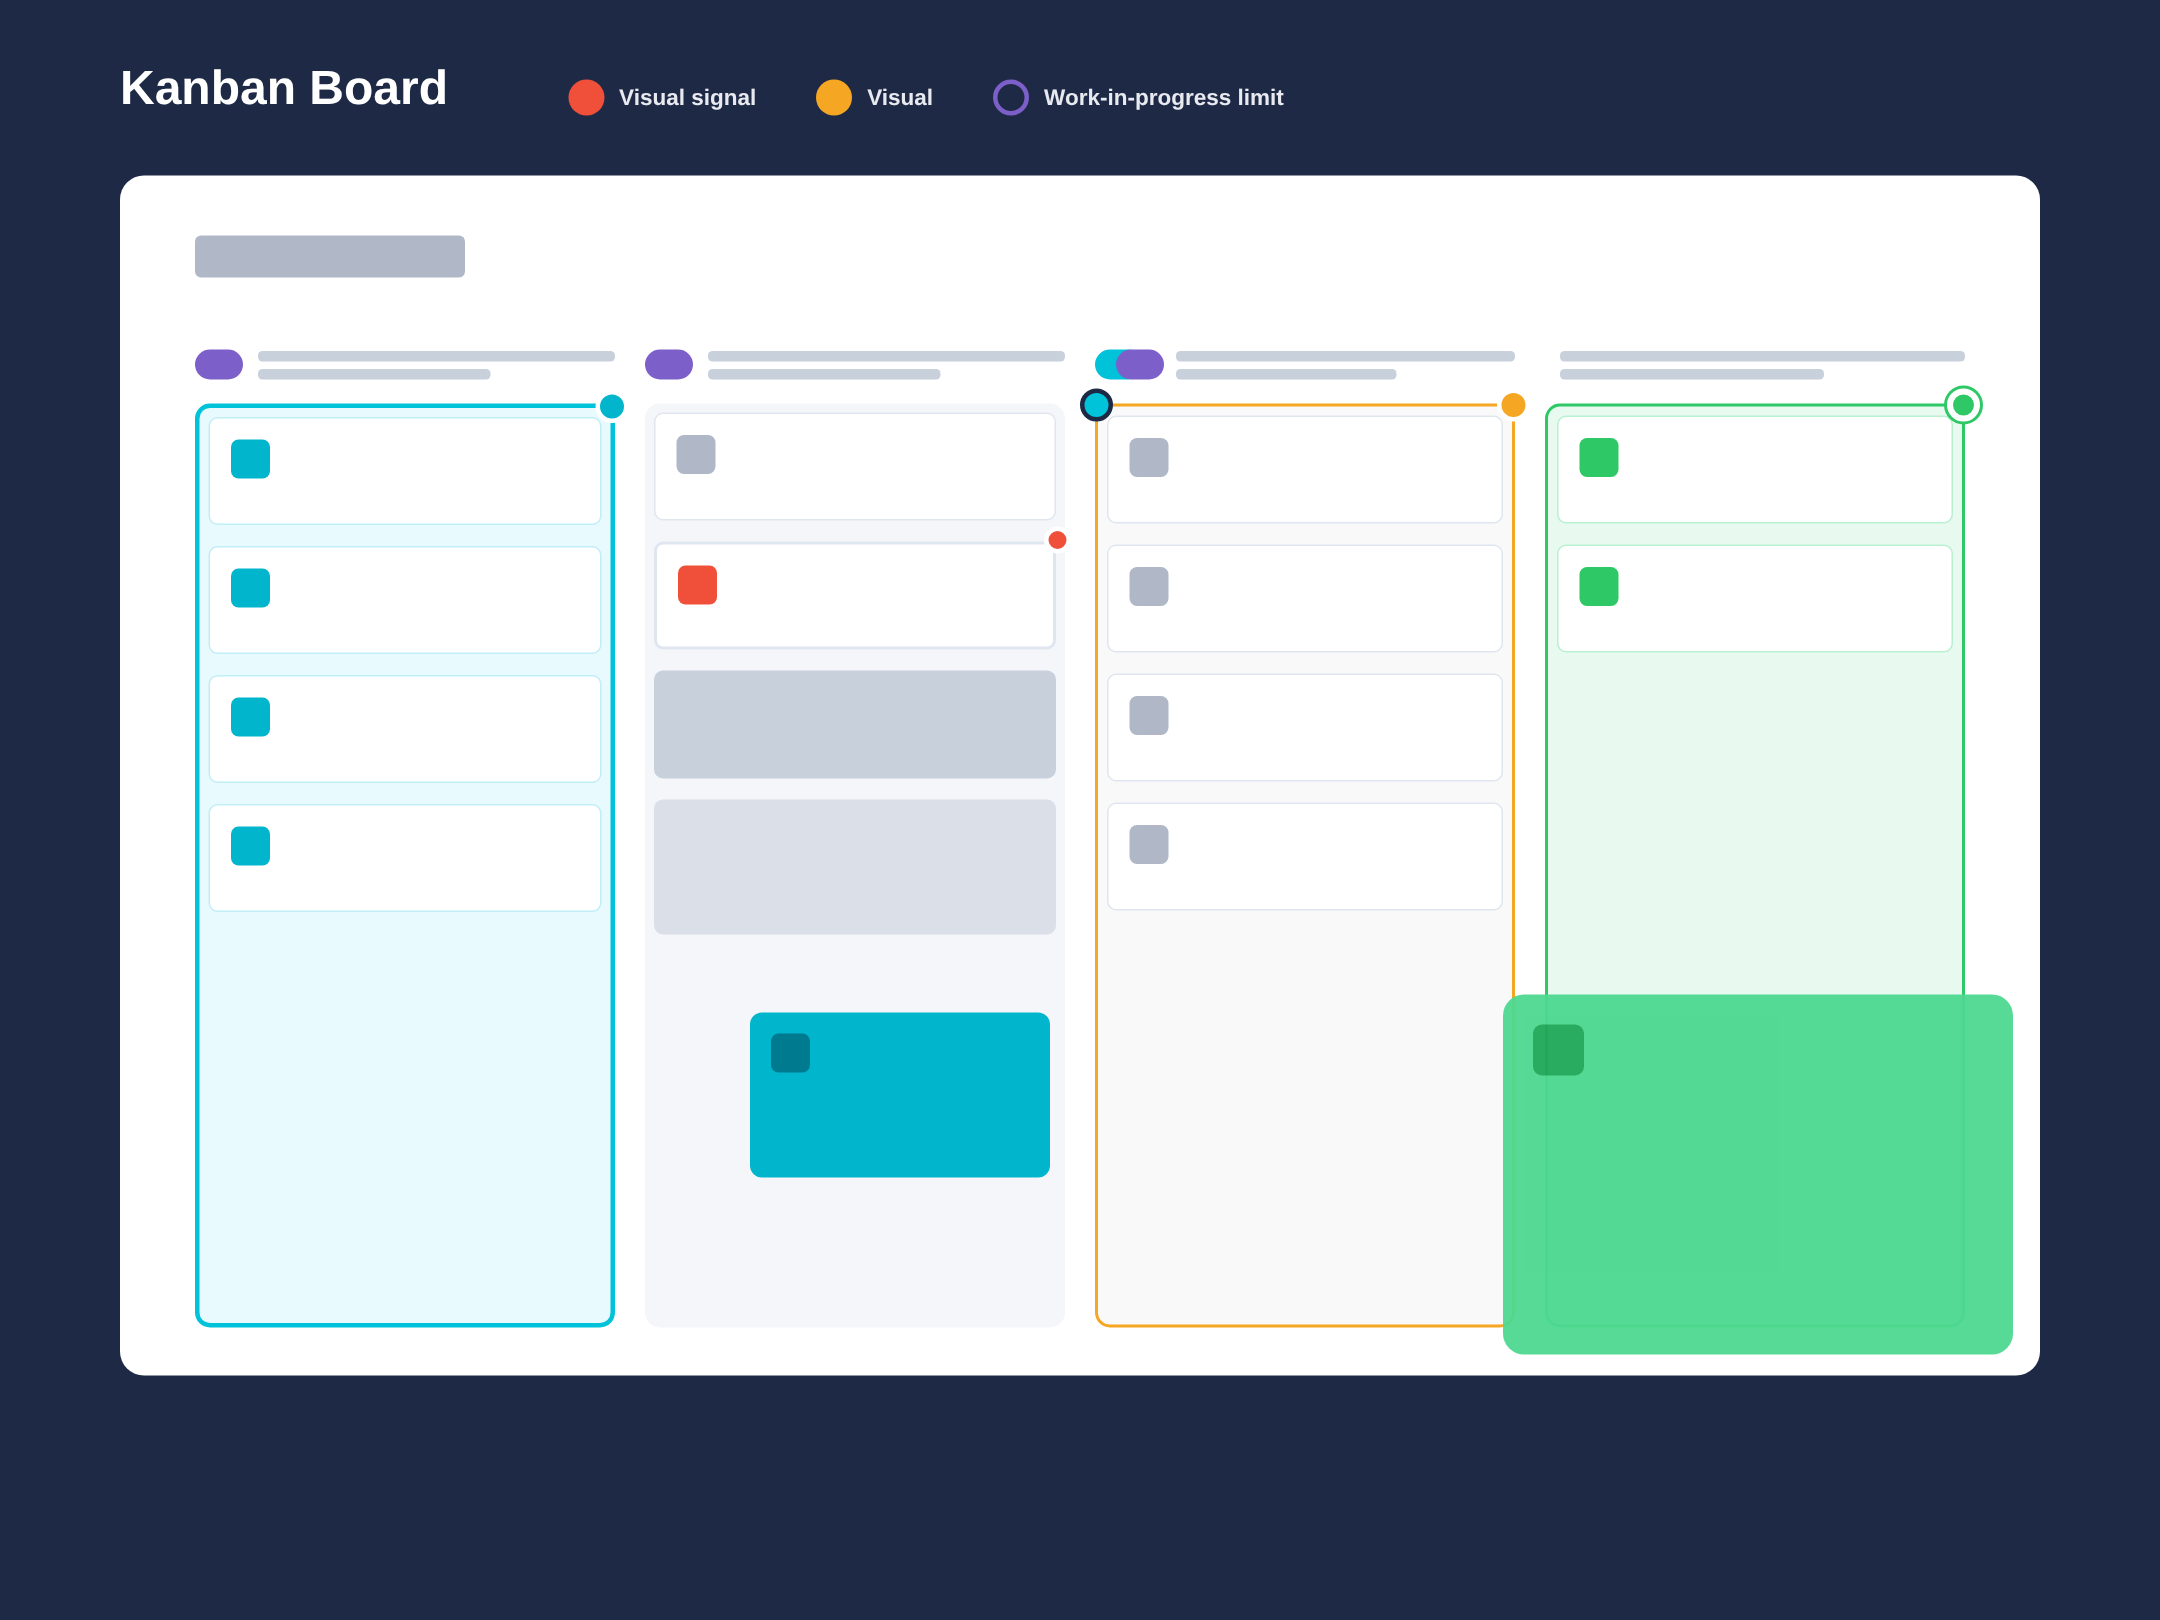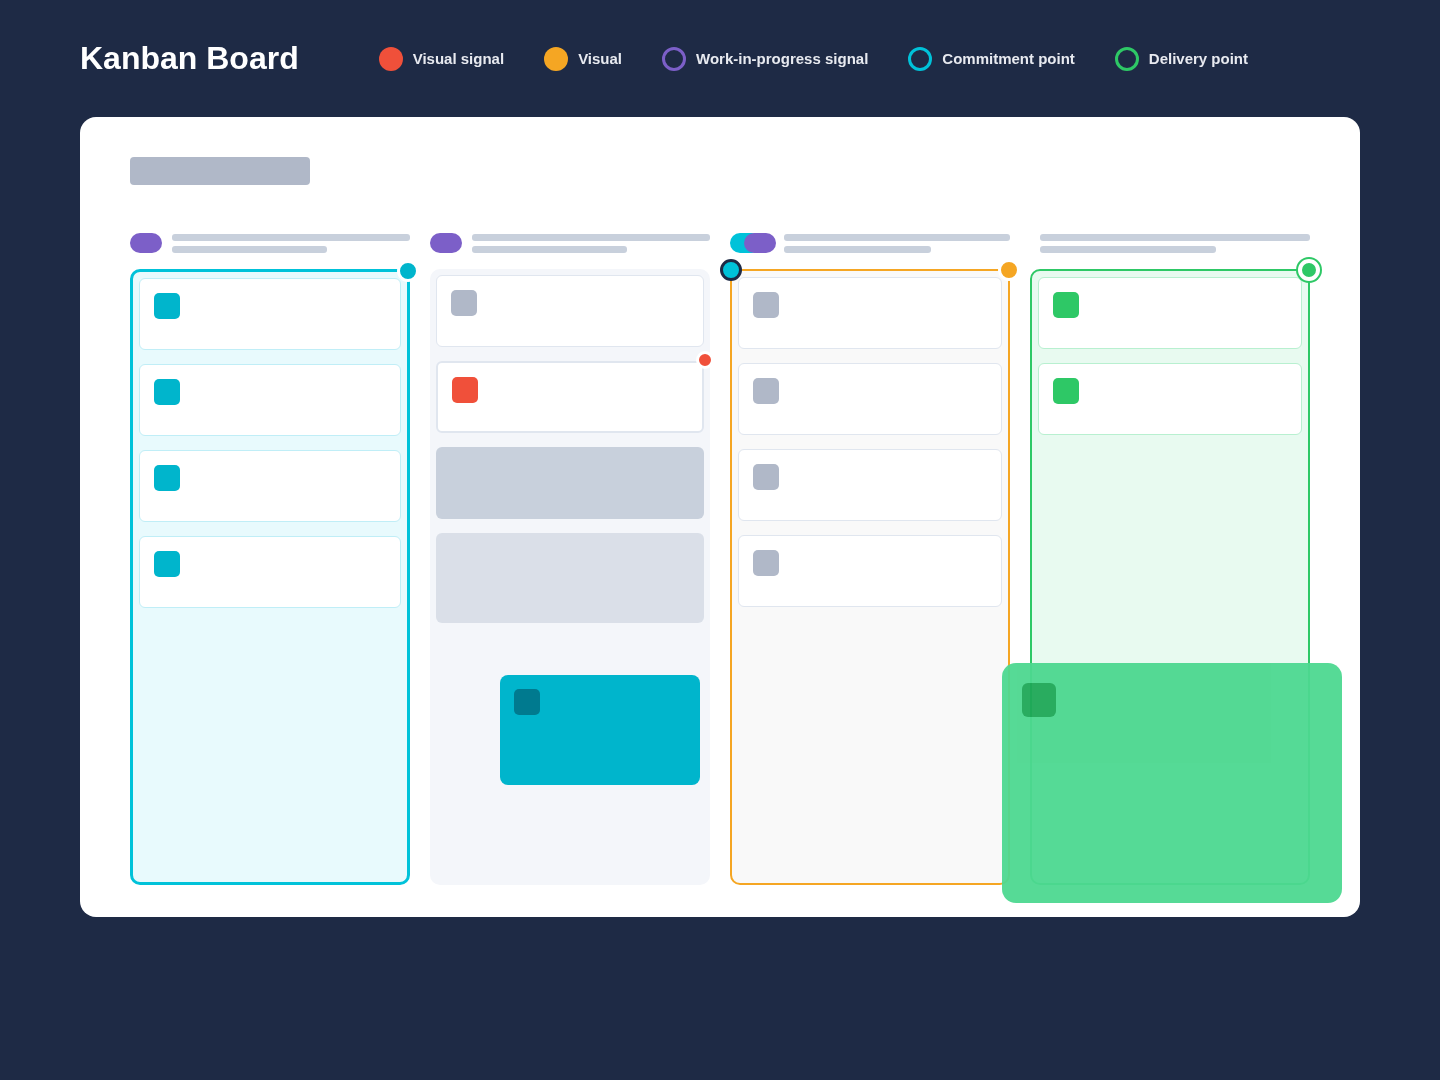--- a/index.html
+++ b/index.html
@@ -12,37 +12,38 @@
       display: flex;
       flex-direction: column;
       align-items: center;
       justify-content: flex-start;
     }
 
     .header {
       width: 100%;
       padding: 40px 80px 20px 80px;
       display: flex;
-      align-items: center;
+      align-items: flex-end;
       gap: 0;
     }
 
     .title {
       color: #ffffff;
       font-size: 32px;
       font-weight: 800;
       margin-right: 80px;
       white-space: nowrap;
     }
 
     .legend {
       display: flex;
       flex-wrap: wrap;
       gap: 12px 40px;
       align-items: center;
+      flex-direction: column;
     }
 
     .legend-row {
       display: flex;
       gap: 40px;
       align-items: center;
     }
 
     .legend-item {
       display: flex;
@@ -350,34 +351,24 @@
       <div class="legend-item">
         <div class="legend-dot dot-red"></div>
         <span class="legend-label">Visual signal</span>
       </div>
       <div class="legend-item">
         <div class="legend-dot dot-yellow"></div>
         <span class="legend-label">Visual</span>
       </div>
       <div class="legend-item">
         <div class="legend-dot-outline dot-purple-outline"></div>
-        <span class="legend-label">Work-in-progress signal</span>
-      </div>
-    </div>
-
-    <div class="legend-row">
-      <div class="legend-item">
-        <div class="legend-dot-outline dot-teal-outline"></div>
-        <span class="legend-label">Commitment point</span>
-      </div>
-      <div class="legend-item">
-        <div class="legend-dot-outline dot-green-outline"></div>
-        <span class="legend-label">Delivery point</span>
-      </div>
-    </div>
+        <span class="legend-label">Work-in-progress limit</span>
+      </div>
+    </div>
+
   </div>
 </div>
 
 <div class="main-card">
 
   <div class="board-title-bar"></div>
 
   <div class="board-area">
 
     <div class="column">

